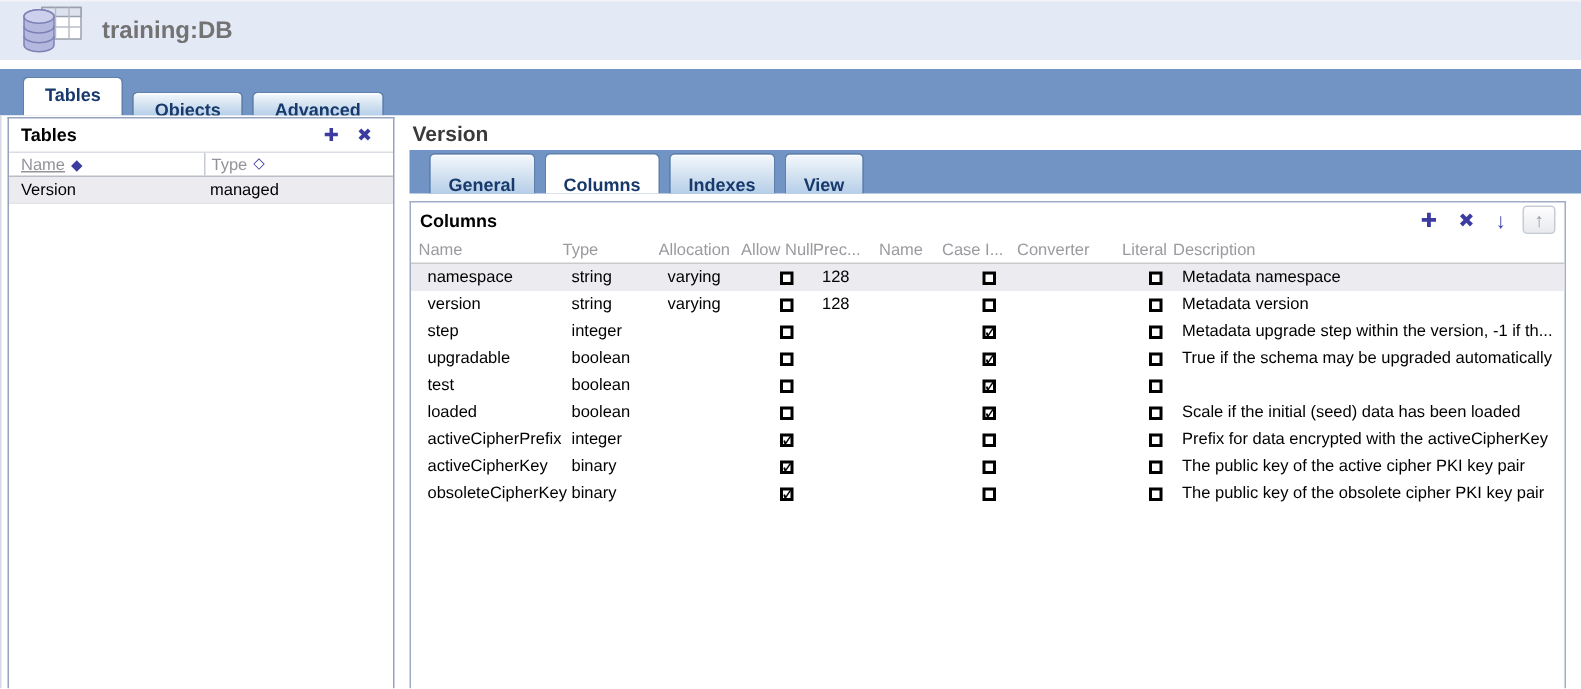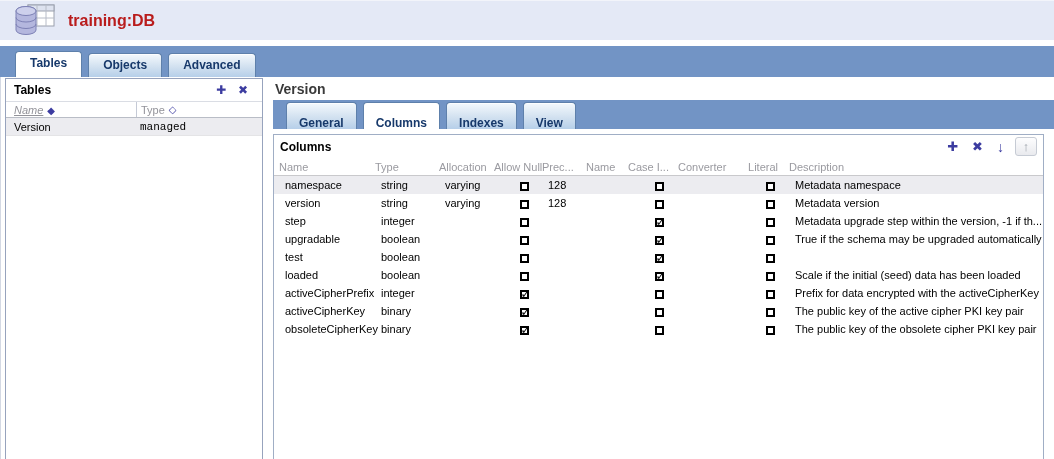--- a/index.html
+++ b/index.html
@@ -2,50 +2,50 @@
 <html><head>
 <meta charset="utf-8">
 <style>
   * { margin:0; padding:0; box-sizing:border-box; }
   body { font-family:"Liberation Sans","DejaVu Sans",sans-serif; background:#fff; }
   .screen { position:relative; width:1054px; height:459px; overflow:hidden; background:#fff; }
 
   
   .titlebar { height:40px; background:#e4e9f6; border-top:1px solid #f2f4fa; display:flex; align-items:center; padding-left:12px; }
   .db-icon { width:46px; height:34px; display:inline-block; margin-right:10px; }
-  .app-title { font-size:16px; font-weight:bold; color:#b91c1c; }
+  .app-title { font-size:16px; font-weight:bold; color:#737373; }
   .titlebar-gap { height:6px; background:#fff; }
 
   
   .tabbar { background:#7294c5; display:flex; align-items:flex-end; }
   .main-tabbar { height:31px; padding-left:15px; }
   .tab { font-size:12px; font-weight:bold; color:#17396b; border:1px solid #5e80ab; border-bottom:none;
-         border-radius:4px 4px 0 0; padding:4px 14px 4px 14px; margin-right:6px; height:24px; line-height:15px;
+         border-radius:4px 4px 0 0; padding:4px 14px 4px 14px; margin-right:6px; height:16px; line-height:15px;
          background:linear-gradient(#f4f9fd,#d2e1f0 55%,#b6cfe9); cursor:default; box-shadow:inset 0 1px 0 rgba(255,255,255,.8); }
   .tab.active { background:#fff; height:26px; box-shadow:none; }
 
   
   .content { position:absolute; left:0; right:0; top:77px; bottom:0; background:#fff; border-left:1px solid #d4d9e4; }
 
   
   .left-panel { position:absolute; left:4px; top:1px; bottom:0; width:258px;
                 border:1px solid #97a3bd; border-bottom:none; background:#fff; }
   .lp-header { height:22px; display:flex; align-items:center; padding:0 8px; }
   .lp-title { font-size:12px; font-weight:bold; color:#000; flex:1; }
   .mini-btn { font-size:12px; font-weight:bold; color:#3c3ca0; padding:0 6px; cursor:pointer; }
   .lp-colhead { height:17px; display:flex; align-items:center; border-top:1px solid #dadde4; border-bottom:1px solid #b9bdc6;
                 font-size:11px; color:#93939a; }
-  .lp-colhead .c1 { width:130px; padding-left:8px;font-style:italic; }
+  .lp-colhead .c1 { width:130px; padding-left:8px; }
   .lp-colhead .c2 { flex:1; padding-left:4px; border-left:1px solid #c5cad6; height:100%; display:flex; align-items:center; }
   .lp-colhead u { text-decoration:underline; }
   .diamond { color:#3c3ca0; font-size:10px; margin-left:4px; }
   .lp-row { height:18px; display:flex; align-items:center; font-size:11px; color:#000; border-bottom:1px solid #e4e4e6; }
   .lp-row.selected { background:#ececf0; }
   .lp-row .c1 { width:130px; padding-left:8px; }
-  .lp-row .c2 { flex:1; padding-left:4px;font-family:Liberation Mono, monospace; }
+  .lp-row .c2 { flex:1; padding-left:4px; }
 
   
   .right-panel { position:absolute; left:272px; right:0; top:0; bottom:0; display:flex; flex-direction:column; }
   .rp-title { font-size:14px; font-weight:bold; color:#3a3a3a; padding:4px 0 3px 2px; }
   .sub-tabbar { height:29px; padding-left:13px; }
   .sub-tabbar .tab { padding:13px 12px; height:22px; }
   .sub-tabbar .tab.active { height:24px; }
 
   .columns-box { flex:1; margin:5px 10px 0 0; border:1px solid #a0aec5; border-bottom:none; background:#fff; overflow:hidden; }
   .box-header { height:23px; display:flex; align-items:center; padding:0 6px; }
@@ -63,21 +63,21 @@
   .cell { overflow:hidden; white-space:nowrap; }
   .c-name  { width:96px; }
   .c-type  { width:64px; }
   .c-alloc { width:55px; }
   .c-nulls { width:48px; text-align:center; }
   .c-prec  { width:44px; }
   .c-scale { width:42px; }
   .c-case  { width:50px; text-align:center; }
   .c-conv  { width:68px; }
   .c-lit   { width:36px; text-align:center; }
-  .c-desc  { flex:1;margin-left:7px; }
+  .c-desc  { flex:1; }
   .thead .c-nulls, .thead .c-case { text-align:left; }
   .thead .c-lit { text-align:right; padding-right:4px; }
 
   .cb { display:inline-block; width:9px; height:9px; border:2px solid #000; background:#fff; position:relative; vertical-align:middle; }
   .cb.on::after { content:"✓"; position:absolute; left:-1px; top:-5px; font-size:12px; font-weight:bold; color:#000; }
 </style>
 </head>
 <body>
 
 <div class="screen">

